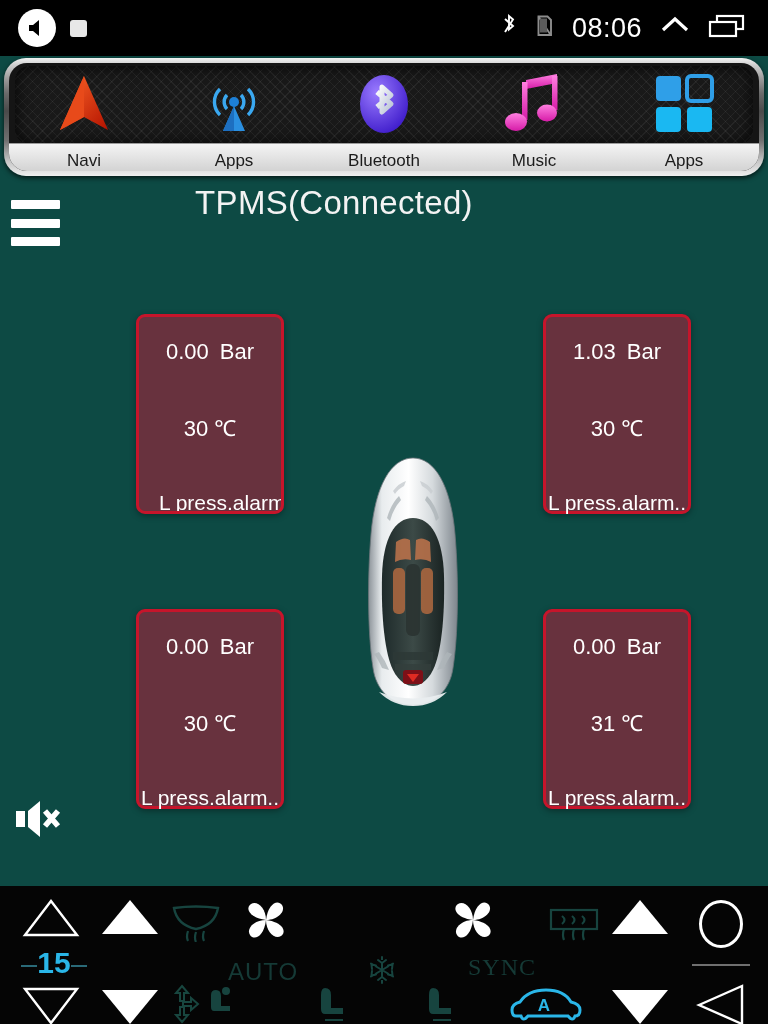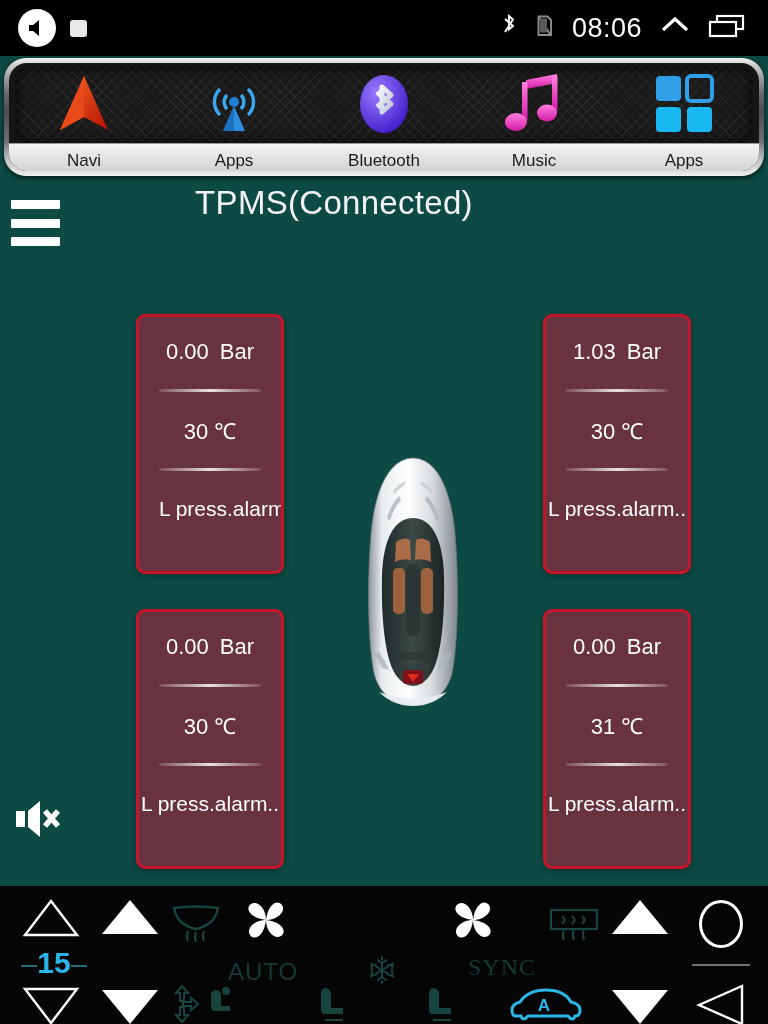--- a/index.html
+++ b/index.html
@@ -73,21 +73,21 @@
     display:flex; flex-direction:column; justify-content:space-between; cursor:pointer;
   }
   .hamburger i{ display:block; height:9px; background:#fff; border-radius:1px; }
   .page-title{
     position:absolute; left:0; top:184px; width:668px; text-align:center;
     color:#f3f3f3; font-size:33px; font-weight:400; letter-spacing:.3px;
   }
 
   
   .tyre{
-    position:absolute; width:148px; height:260px;
+    position:absolute; width:148px; height:200px;
     background:#68323e; border:3px solid #c6152b; border-radius:9px;
     display:flex; flex-direction:column; align-items:center;
     padding-top:22px;
     box-shadow:0 2px 6px rgba(0,0,0,.35);
     cursor:pointer;
   }
   .tyre .press{ color:#fff; font-size:22px; white-space:nowrap; }
   .tyre .press b{ font-weight:400; }
   .tyre .unit{ margin-left:11px; }
   .tyre .temp{ color:#fff; font-size:22px; white-space:nowrap; }

